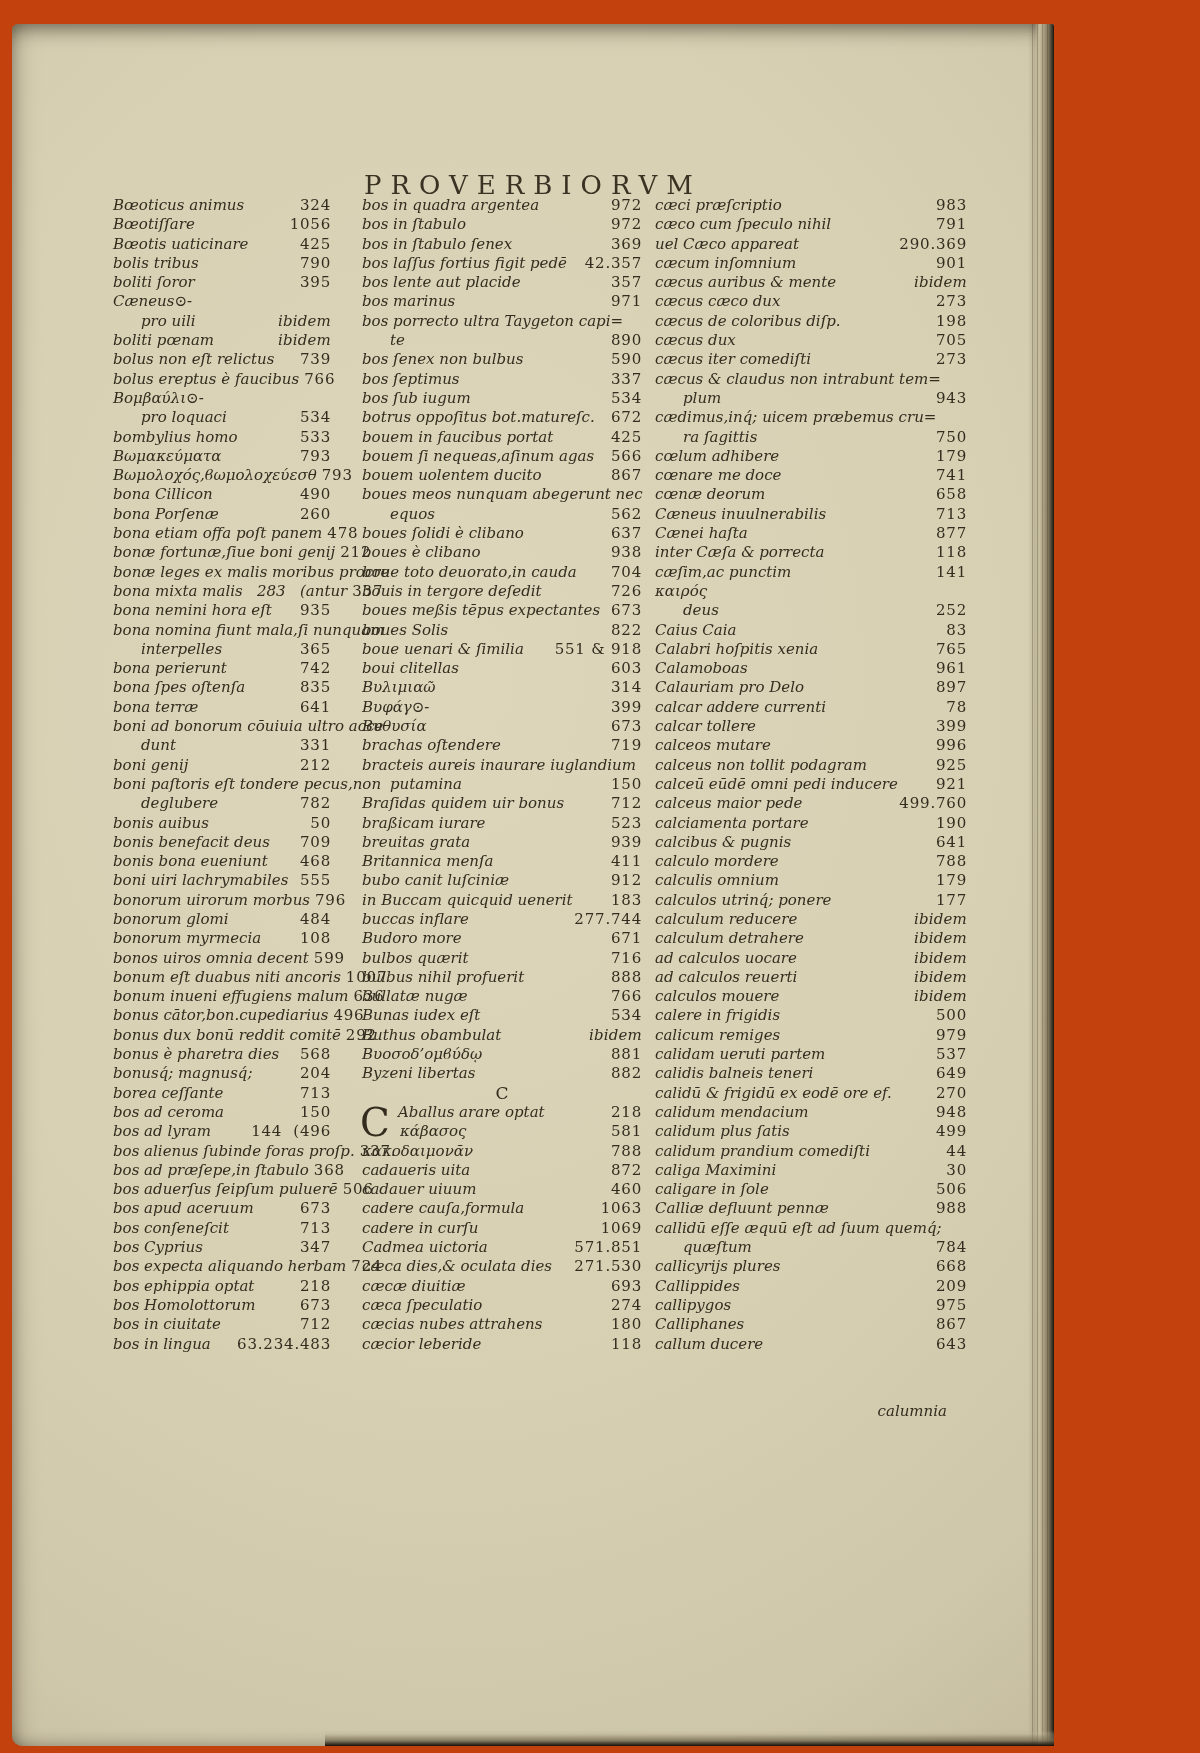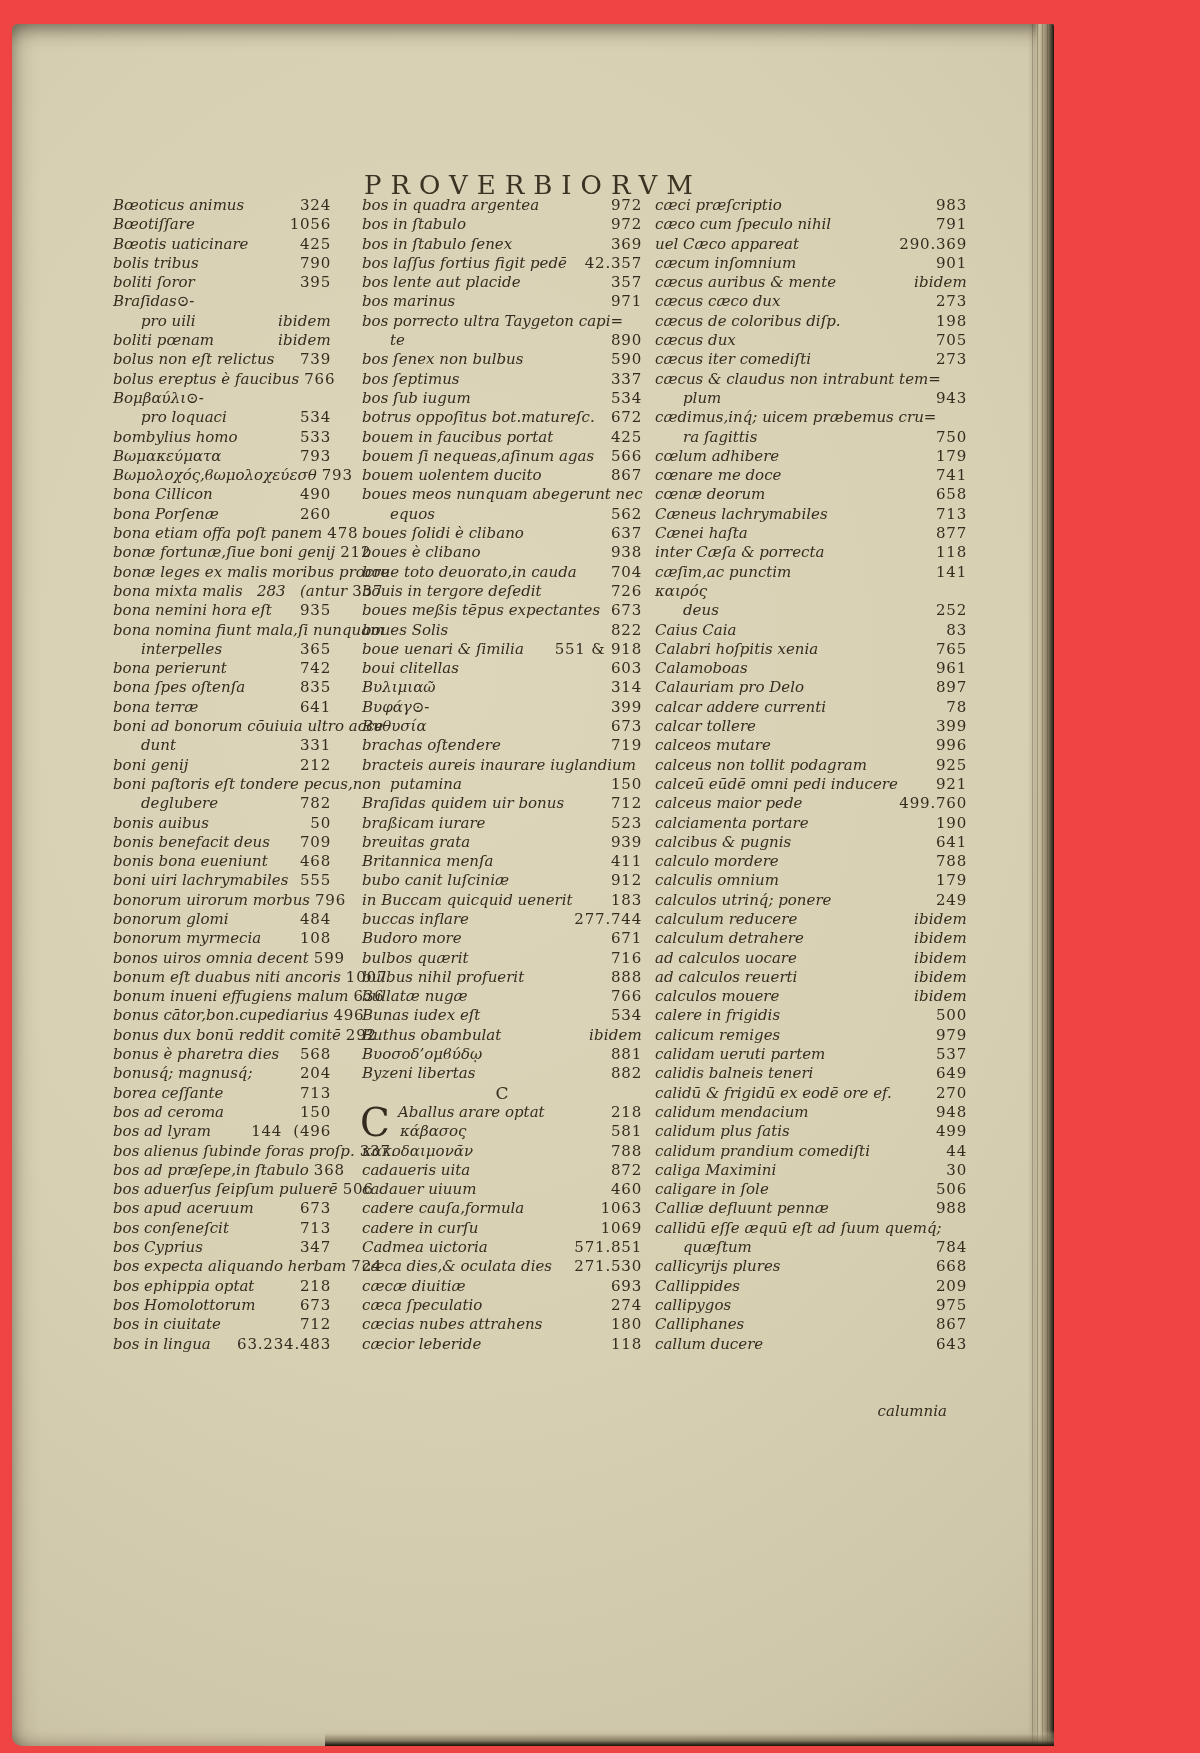--- a/index.html
+++ b/index.html
@@ -1,18 +1,18 @@
 <!DOCTYPE html>
 <html><head>
 <meta charset="utf-8">
 <style>
   html,body{margin:0;padding:0;}
   body{width:1200px;height:1753px;background:#060504;overflow:hidden;
        font-family:"DejaVu Serif",serif;}
-  .scan{position:relative;width:1200px;height:1753px;background:#ef4444;}
+  .scan{position:relative;width:1200px;height:1753px;background:#c2410c;}
   .page{position:absolute;left:12px;top:24px;width:1042px;height:1722px;
     background:radial-gradient(ellipse 120% 90% at 42% 38%,
       #ddd6bb 0%, #d7d0b3 45%, #cfc7aa 72%, #c0b799 90%, #aba181 100%);
     border-radius:6px 2px 2px 10px;
     box-shadow: inset 0 16px 20px -12px rgba(40,32,18,.6),
                 inset 16px 0 26px -18px rgba(40,32,18,.5),
                 inset 0 -10px 16px -10px rgba(40,32,18,.35);}
   .edge-right{position:absolute;top:0;right:0;width:26px;height:100%;
     background:
       repeating-linear-gradient(90deg, rgba(60,50,35,0) 0 4px, rgba(60,50,35,.28) 4px 5px),
@@ -48,21 +48,21 @@
 
 <div class="scan">
   <div class="page">
     <h1 class="title">PROVERBIORVM</h1>
     <div class="col col-1">
         <div class="row"><span class="t">Bœoticus animus</span><span class="n">324</span></div>
         <div class="row"><span class="t">Bœotiſſare</span><span class="n">1056</span></div>
         <div class="row"><span class="t">Bœotis uaticinare</span><span class="n">425</span></div>
         <div class="row"><span class="t">bolis tribus</span><span class="n">790</span></div>
         <div class="row"><span class="t">boliti ſoror</span><span class="n">395</span></div>
-        <div class="row"><span class="t">Braſidas⊙-</span></div>
+        <div class="row"><span class="t">Cæneus⊙-</span></div>
         <div class="row ind"><span class="t">pro uili</span><span class="n word">ibidem</span></div>
         <div class="row"><span class="t">boliti pœnam</span><span class="n word">ibidem</span></div>
         <div class="row"><span class="t">bolus non eſt relictus</span><span class="n">739</span></div>
         <div class="row"><span class="t">bolus ereptus è faucibus</span><span class="n">766</span></div>
         <div class="row"><span class="t">Βομβαύλι⊙-</span></div>
         <div class="row ind"><span class="t">pro loquaci</span><span class="n">534</span></div>
         <div class="row"><span class="t">bombylius homo</span><span class="n">533</span></div>
         <div class="row"><span class="t">Βωμακεύματα</span><span class="n">793</span></div>
         <div class="row"><span class="t">Βωμολοχός,ϐωμολοχεύεσθ</span><span class="n">793</span></div>
         <div class="row"><span class="t">bona Cillicon</span><span class="n">490</span></div>
@@ -183,41 +183,41 @@
         <div class="row"><span class="t">cæcus de coloribus diſp.</span><span class="n">198</span></div>
         <div class="row"><span class="t">cæcus dux</span><span class="n">705</span></div>
         <div class="row"><span class="t">cæcus iter comediſti</span><span class="n">273</span></div>
         <div class="row"><span class="t">cæcus &amp; claudus non intrabunt tem=</span></div>
         <div class="row ind"><span class="t">plum</span><span class="n">943</span></div>
         <div class="row"><span class="t">cædimus,inq́; uicem præbemus cru=</span></div>
         <div class="row ind"><span class="t">ra ſagittis</span><span class="n">750</span></div>
         <div class="row"><span class="t">cœlum adhibere</span><span class="n">179</span></div>
         <div class="row"><span class="t">cœnare me doce</span><span class="n">741</span></div>
         <div class="row"><span class="t">cœnæ deorum</span><span class="n">658</span></div>
-        <div class="row"><span class="t">Cæneus lachrymabiles</span><span class="n">713</span></div>
+        <div class="row"><span class="t">Cæneus inuulnerabilis</span><span class="n">713</span></div>
         <div class="row"><span class="t">Cænei haſta</span><span class="n">877</span></div>
         <div class="row"><span class="t">inter Cæſa &amp; porrecta</span><span class="n">118</span></div>
         <div class="row"><span class="t">cæſim,ac punctim</span><span class="n">141</span></div>
         <div class="row"><span class="t">καιρός</span></div>
         <div class="row ind"><span class="t">deus</span><span class="n">252</span></div>
         <div class="row"><span class="t">Caius Caia</span><span class="n">83</span></div>
         <div class="row"><span class="t">Calabri hoſpitis xenia</span><span class="n">765</span></div>
         <div class="row"><span class="t">Calamoboas</span><span class="n">961</span></div>
         <div class="row"><span class="t">Calauriam pro Delo</span><span class="n">897</span></div>
         <div class="row"><span class="t">calcar addere currenti</span><span class="n">78</span></div>
         <div class="row"><span class="t">calcar tollere</span><span class="n">399</span></div>
         <div class="row"><span class="t">calceos mutare</span><span class="n">996</span></div>
         <div class="row"><span class="t">calceus non tollit podagram</span><span class="n">925</span></div>
         <div class="row"><span class="t">calceū eūdē omni pedi inducere</span><span class="n">921</span></div>
         <div class="row"><span class="t">calceus maior pede</span><span class="n">499.760</span></div>
         <div class="row"><span class="t">calciamenta portare</span><span class="n">190</span></div>
         <div class="row"><span class="t">calcibus &amp; pugnis</span><span class="n">641</span></div>
         <div class="row"><span class="t">calculo mordere</span><span class="n">788</span></div>
         <div class="row"><span class="t">calculis omnium</span><span class="n">179</span></div>
-        <div class="row"><span class="t">calculos utrinq́; ponere</span><span class="n">249</span></div>
+        <div class="row"><span class="t">calculos utrinq́; ponere</span><span class="n">177</span></div>
         <div class="row"><span class="t">calculum reducere</span><span class="n word">ibidem</span></div>
         <div class="row"><span class="t">calculum detrahere</span><span class="n word">ibidem</span></div>
         <div class="row"><span class="t">ad calculos uocare</span><span class="n word">ibidem</span></div>
         <div class="row"><span class="t">ad calculos reuerti</span><span class="n word">ibidem</span></div>
         <div class="row"><span class="t">calculos mouere</span><span class="n word">ibidem</span></div>
         <div class="row"><span class="t">calere in frigidis</span><span class="n">500</span></div>
         <div class="row"><span class="t">calicum remiges</span><span class="n">979</span></div>
         <div class="row"><span class="t">calidam ueruti partem</span><span class="n">537</span></div>
         <div class="row"><span class="t">calidis balneis teneri</span><span class="n">649</span></div>
         <div class="row"><span class="t">calidū &amp; frigidū ex eodē ore ef.</span><span class="n">270</span></div>

